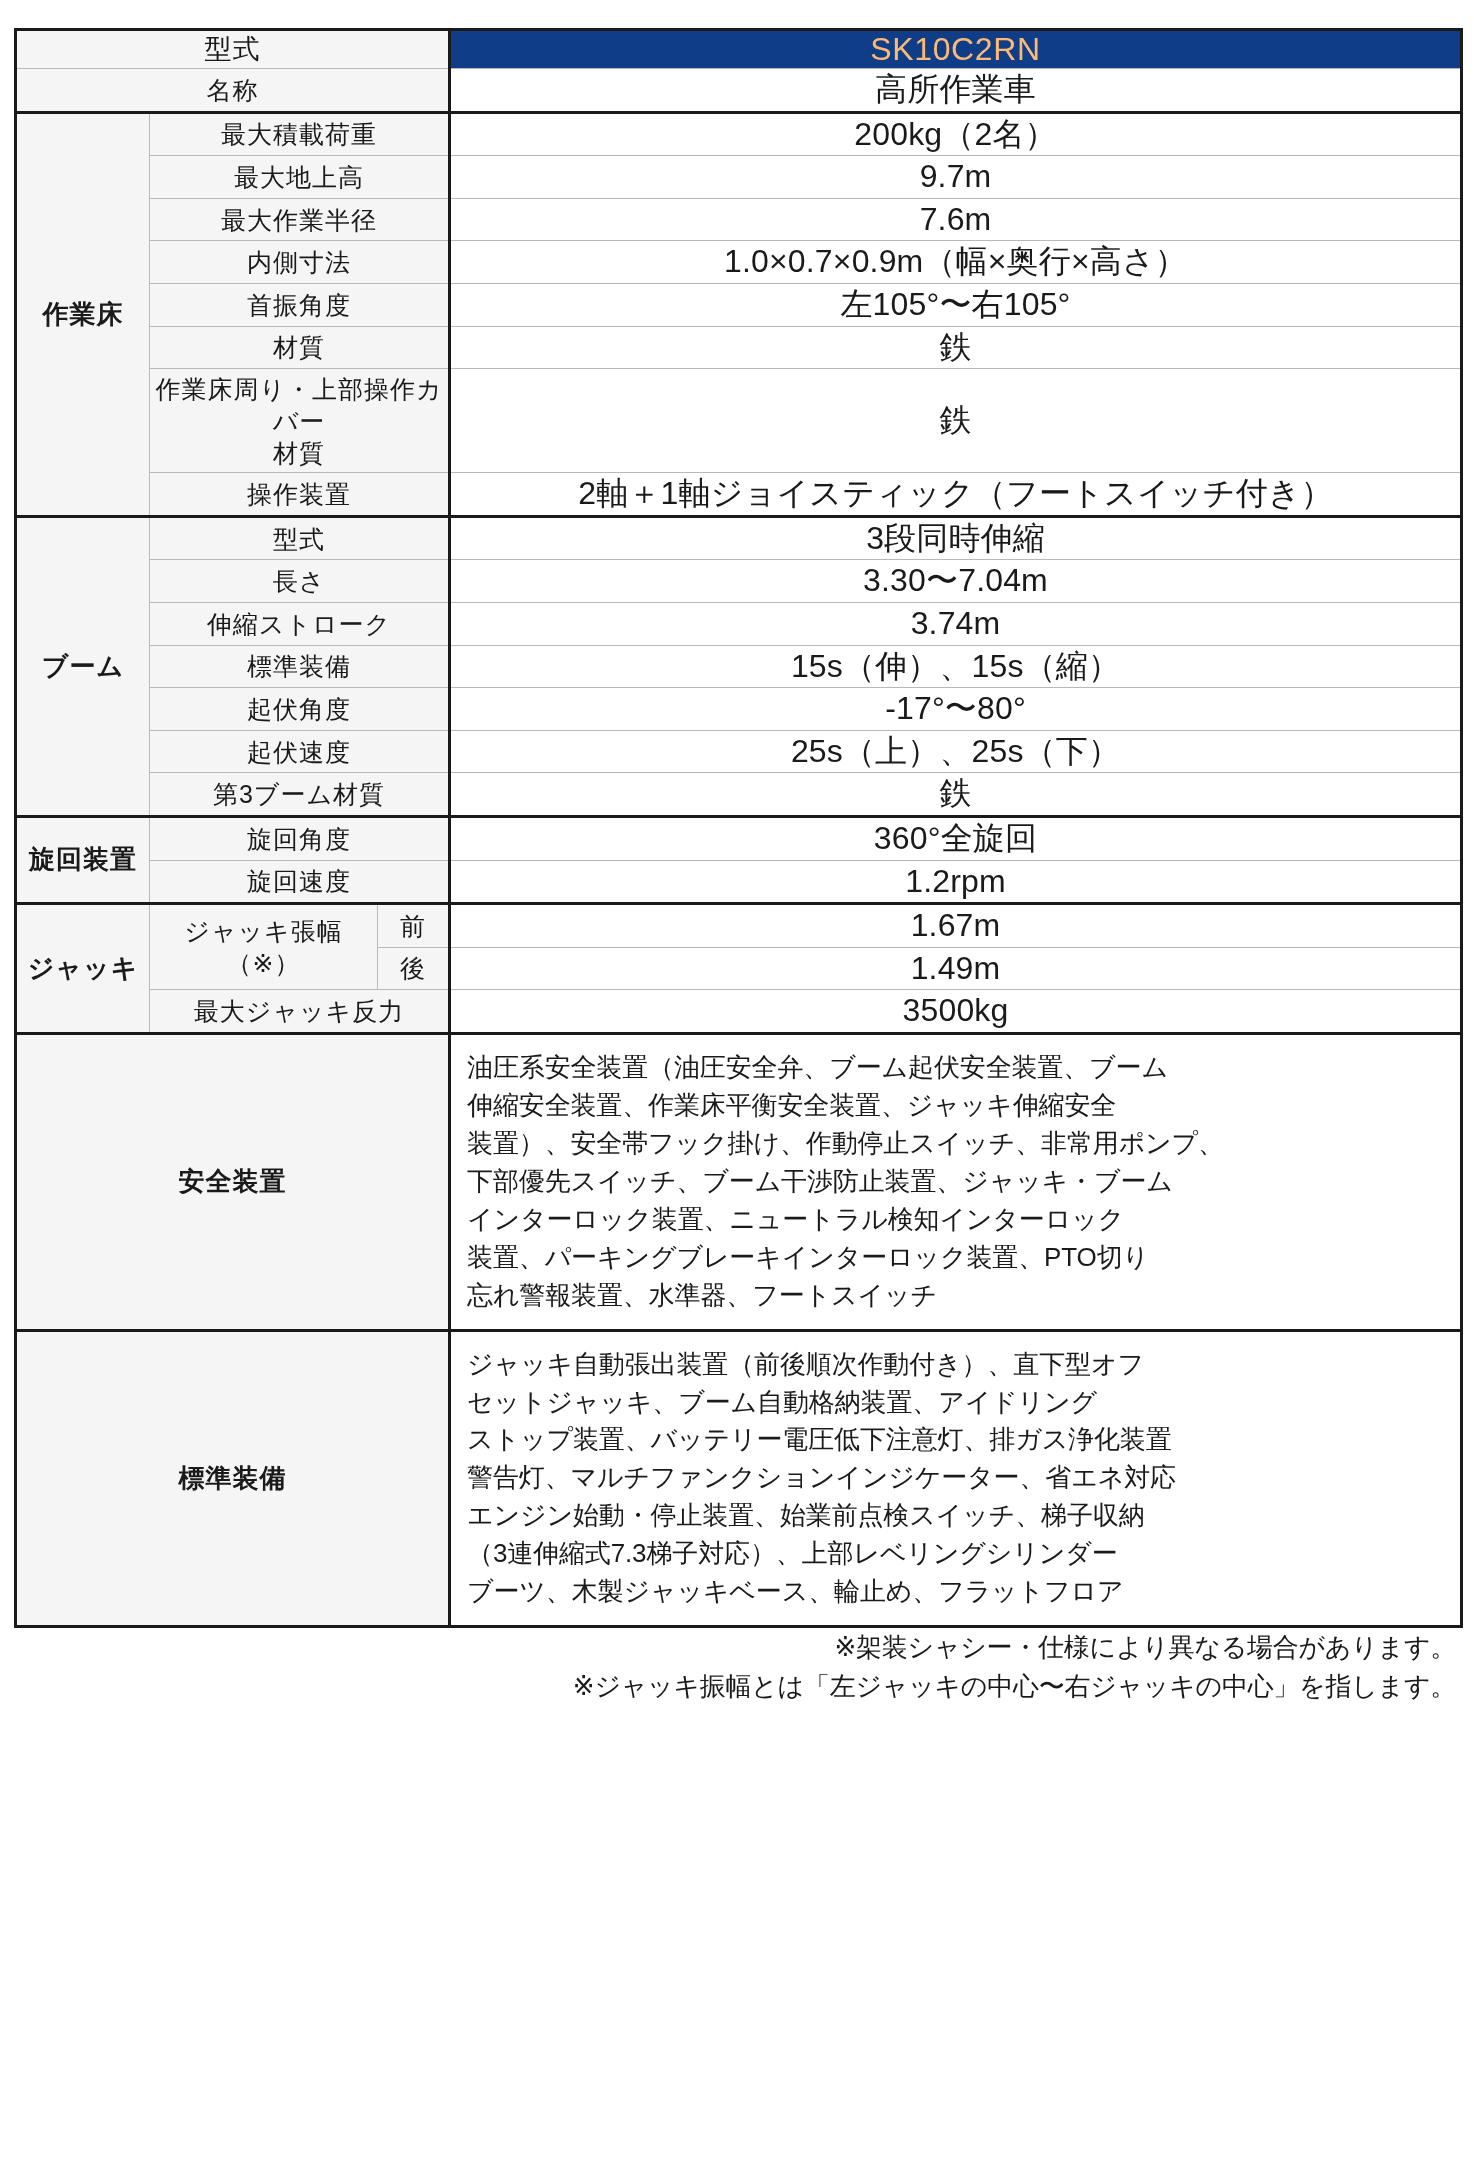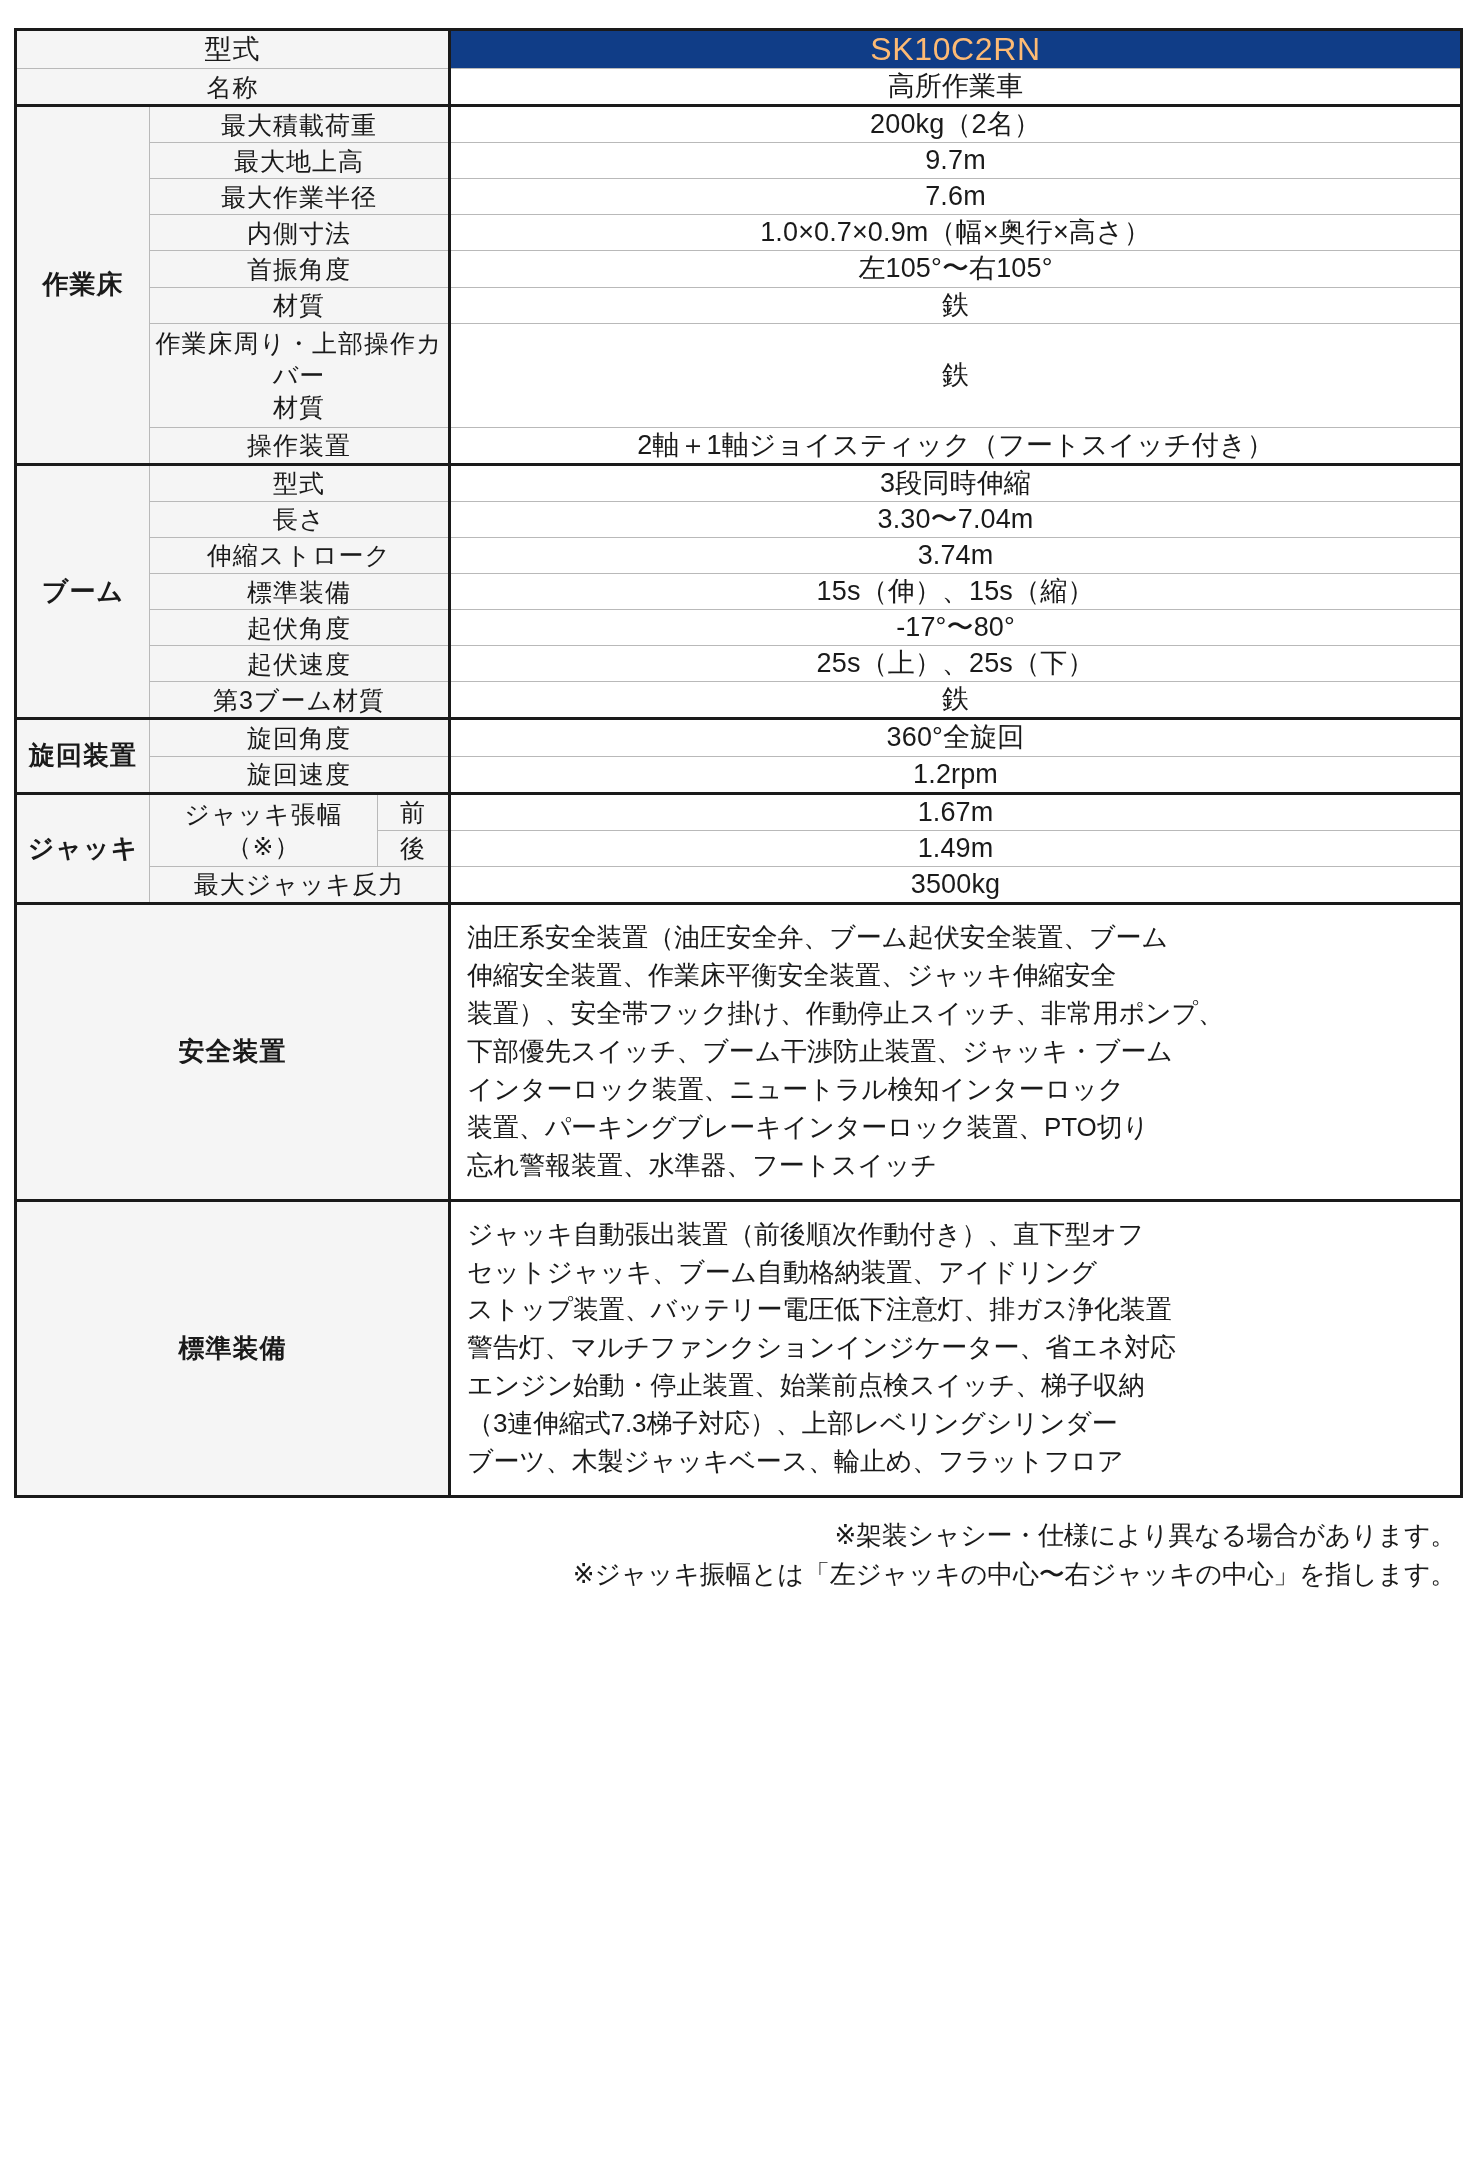--- a/index.html
+++ b/index.html
@@ -54,21 +54,21 @@
   .lbl.sub {
     font-weight: normal;
   }
   .lbl.group {
     font-weight: bold;
     font-size: 26px;
   }
   .val {
     background: #ffffff;
     text-align: center;
-    font-size: 27px;
+    font-size: 32px;
     letter-spacing: 0.005em;
     line-height: 1.3;
     padding: 9px 10px;
   }
   .val.longtext {
     text-align: left;
     font-size: 26px;
     line-height: 1.46;
     padding: 14px 16px 14px 16px;
     letter-spacing: -0.005em;
@@ -80,21 +80,20 @@
     font-size: 32px;
     text-align: center;
     letter-spacing: 0.02em;
     padding: 14px 10px;
   }
   .model-head-label {
     font-size: 27px;
   }
   .notes {
     width: 1446px;
-    margin-top: 18px;
     text-align: right;
     font-size: 26px;
     line-height: 1.5;
     letter-spacing: -0.01em;
     padding-right: 4px;
     box-sizing: border-box;
   }
   .notes div { white-space: nowrap; }
 </style>
 </head>

